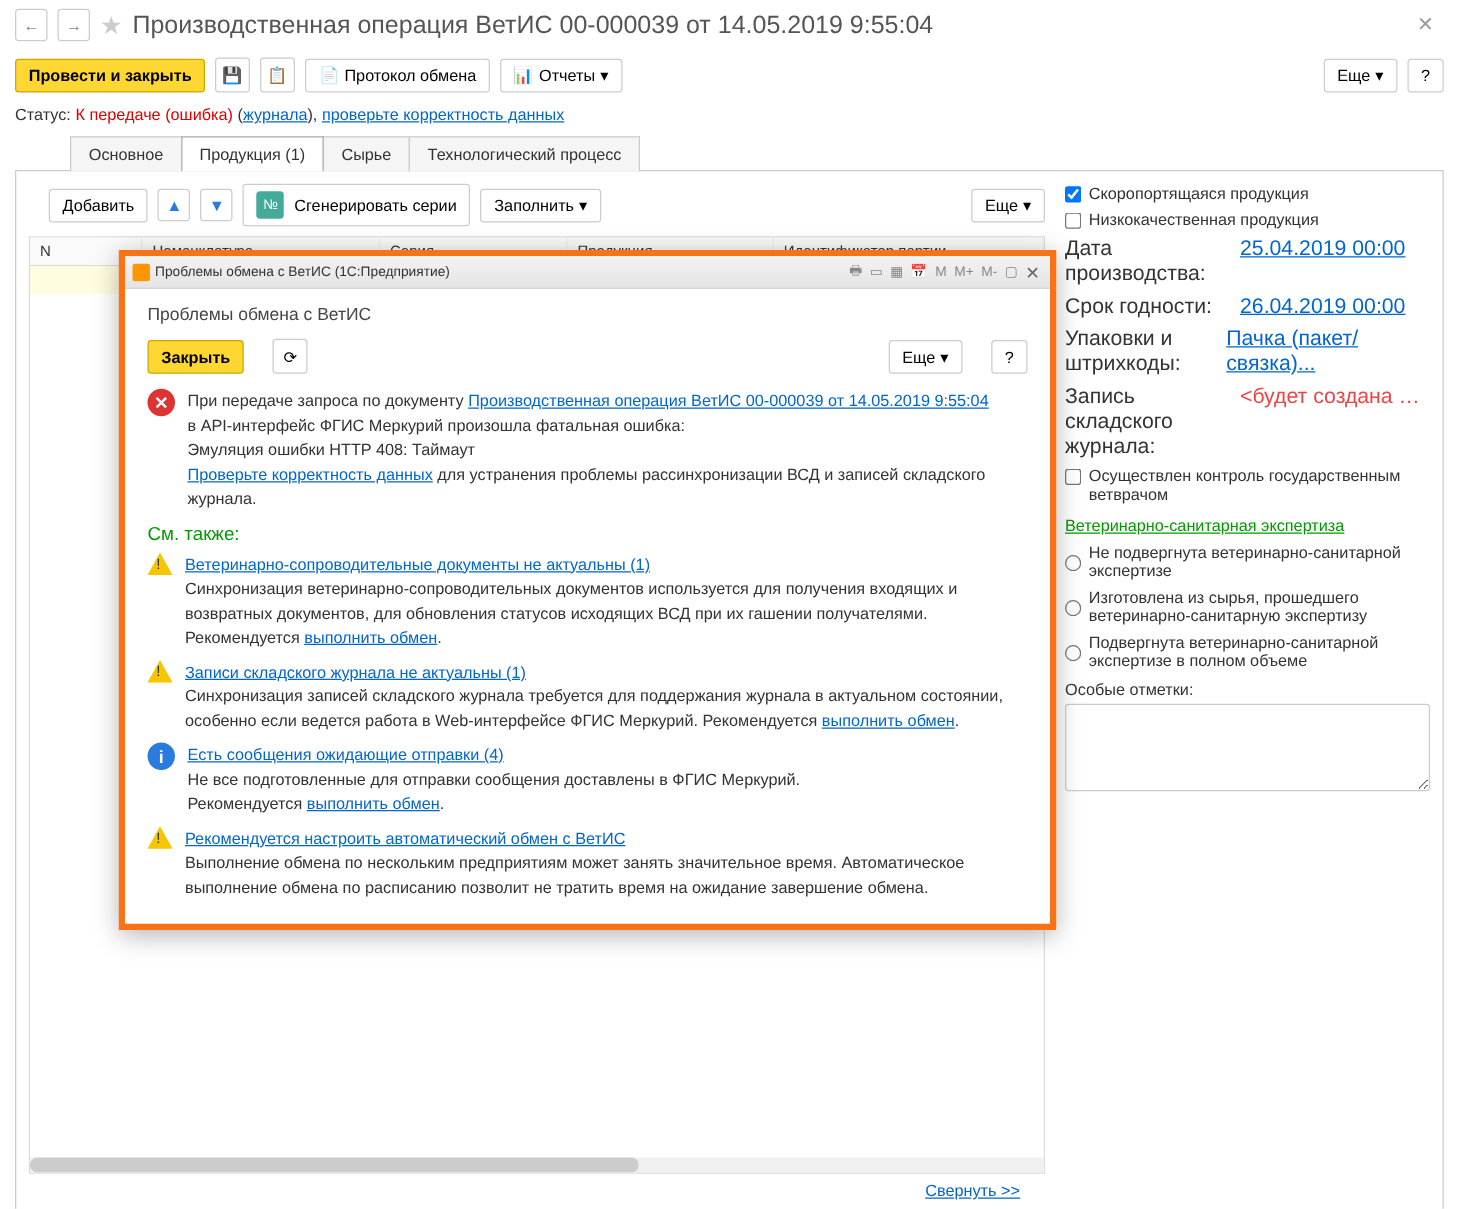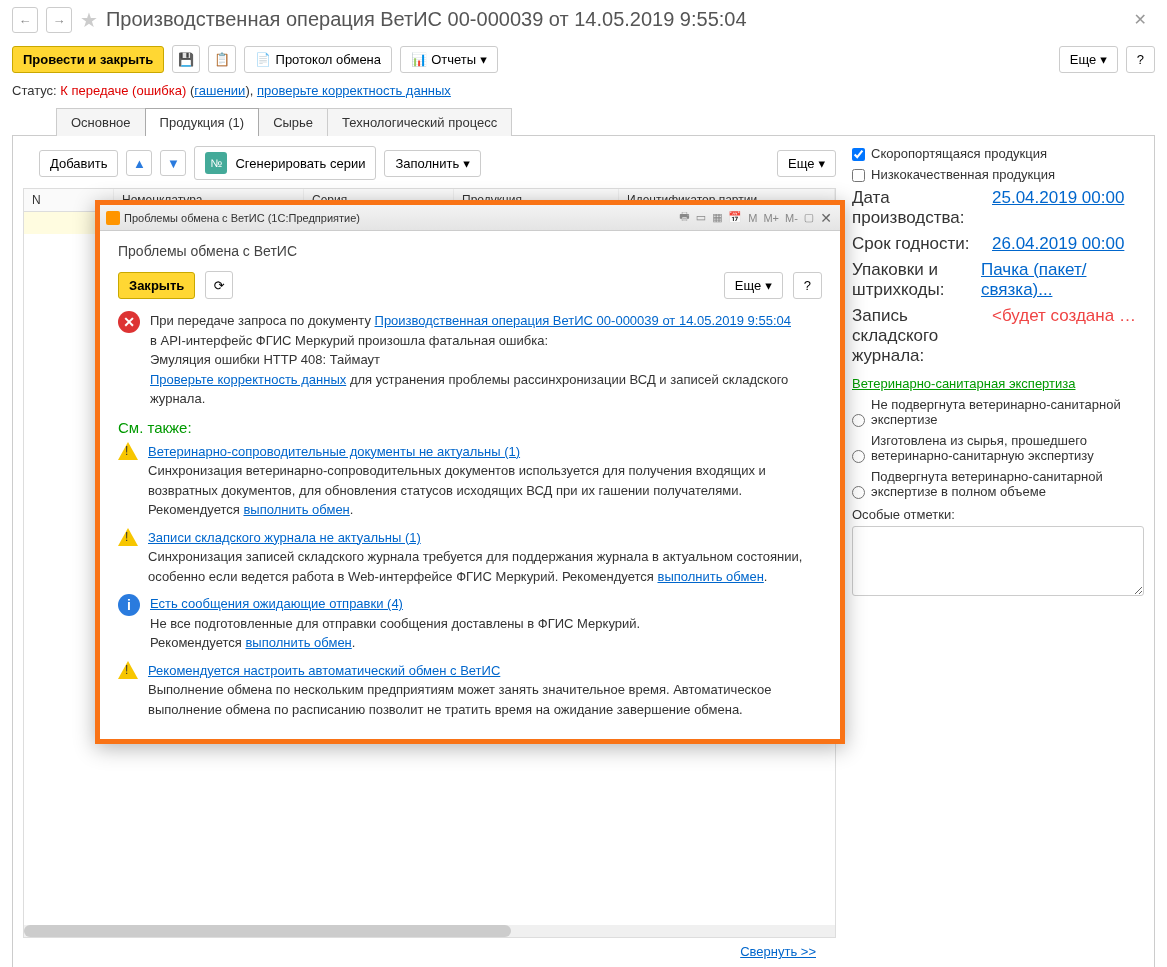--- a/index.html
+++ b/index.html
@@ -33,36 +33,36 @@
 .hscroll { position: absolute; bottom: 0; left: 0; right: 0; height: 12px; background: #f0f0f0; }
 .hscroll-thumb { height: 100%; width: 60%; background: #ccc; border-radius: 6px; }
 .right-panel { width: 298px; padding-left: 6px; }
 .check-row { display: flex; align-items: flex-start; gap: 6px; margin-bottom: 6px; font-size: 13px; }
 .check-row input[type=checkbox] { margin-top: 2px; }
 .field-row { display: flex; margin-bottom: 6px; font-size: 17px; }
 .field-label { width: 140px; }
 .field-link { color: #0066cc; text-decoration: underline; cursor: pointer; }
 .placeholder-text { color: #ef4444; overflow: hidden; white-space: nowrap; text-overflow: ellipsis; flex: 1; }
 .green-head { color: #090; text-decoration: underline; margin: 10px 0 6px; font-size: 13px; }
-.radio-row { display: flex; gap: 6px; margin-bottom: 6px; align-items: flex-end; }
+.radio-row { display: flex; gap: 6px; margin-bottom: 6px; align-items: center; }
 .radio-row input { margin-top: 2px; }
 .notes-label { margin-top: 8px; }
 .notes { width: 100%; height: 70px; border: 1px solid #ccc; border-radius: 3px; margin-top: 4px; }
 .collapse { float: right; margin-right: 20px; margin-top: 6px; }
 
 
 .dialog { position: absolute; left: 95px; top: 200px; width: 750px; background: #fff; border: 5px solid #f97316; box-shadow: 0 4px 20px rgba(0,0,0,0.3); }
 .dlg-titlebar { background: linear-gradient(#f3f3f3,#e4e4e4); border-bottom: 1px solid #ccc; padding: 3px 6px; display: flex; align-items: center; font-size: 11px; }
 .dlg-logo { width: 14px; height: 14px; background: #ff9500; border-radius: 2px; margin-right: 4px; }
 .dlg-tb-icons { margin-left: auto; display: flex; gap: 2px; align-items: center; color: #888; font-size: 11px; }
 .dlg-tb-icons span { padding: 0 2px; }
 .dlg-close { cursor: pointer; color: #666; padding: 0 4px; font-size: 14px; }
 .dlg-body { padding: 12px 18px; }
 .dlg-h1 { font-size: 14px; color: #444; margin-bottom: 12px; }
-.dlg-toolbar { display: flex; align-items: center; gap: 10px; margin-bottom: 12px; }
+.dlg-toolbar { display: flex; align-items: center; gap: 23px; margin-bottom: 12px; }
 .msg { display: flex; gap: 10px; margin-bottom: 8px; }
 .icn { width: 22px; height: 22px; border-radius: 11px; flex-shrink: 0; display: flex; align-items: center; justify-content: center; color: #fff; font-weight: bold; font-size: 14px; }
 .icn-err { background: #d33; }
 .icn-warn { width: 0; height: 0; border-left: 10px solid transparent; border-right: 10px solid transparent; border-bottom: 18px solid #f7c600; border-radius: 0; position: relative; }
 .icn-warn::after { content: "!"; position: absolute; left: -3px; top: 2px; color: #333; font-size: 12px; }
 .icn-info { background: #2a7bde; }
 .msg-body { flex: 1; line-height: 1.5; }
 .see-also { color: #090; margin: 10px 0 6px; font-size: 15px; }
 </style>
 </head>
@@ -83,21 +83,21 @@
   <button class="btn">📄 <span>Протокол обмена</span></button>
   <button class="btn">📊 <span>Отчеты</span> ▾</button>
   <div class="spacer"></div>
   <button class="btn"><span>Еще</span> ▾</button>
   <button class="btn">?</button>
 </div>
 
 <div class="status-row">
   <span>Статус:</span>
   <span class="status-red">К передаче (ошибка)</span>
-  (<span class="link">гашении</span>),
+  (<span class="link">журнала</span>),
   <span class="link">проверьте корректность данных</span>
 </div>
 
 <div class="tabs">
   <div class="tab">Основное</div>
   <div class="tab active">Продукция (1)</div>
   <div class="tab">Сырье</div>
   <div class="tab">Технологический процесс</div>
 </div>
 
@@ -154,20 +154,24 @@
         <span class="field-label">Срок годности:</span>
         <span class="field-link">26.04.2019 00:00</span>
       </div>
     <div class="field-row">
         <span class="field-label">Упаковки и штрихкоды:</span>
         <span class="field-link">Пачка (пакет/связка)...</span>
       </div>
     <div class="field-row">
         <span class="field-label">Запись складского журнала:</span>
         <span class="placeholder-text">&lt;будет создана авто...</span>
+      </div>
+    <div class="check-row">
+        <input type="checkbox" style="">
+        <span>Осуществлен контроль государственным ветврачом</span>
       </div>
     <div class="green-head">Ветеринарно-санитарная экспертиза</div>
     <div class="radio-row">
         <input type="radio" name="exp" style="">
         <span>Не подвергнута ветеринарно-санитарной экспертизе</span>
       </div>
     <div class="radio-row">
         <input type="radio" name="exp" style="">
         <span>Изготовлена из сырья, прошедшего ветеринарно-санитарную экспертизу</span>
       </div>

